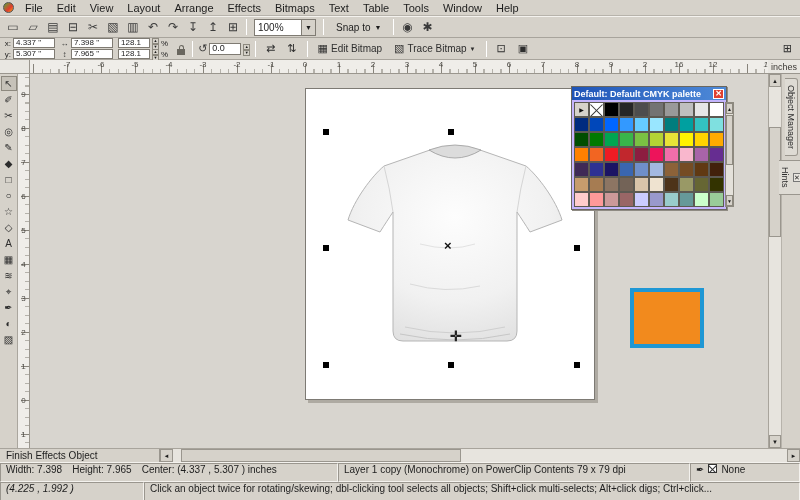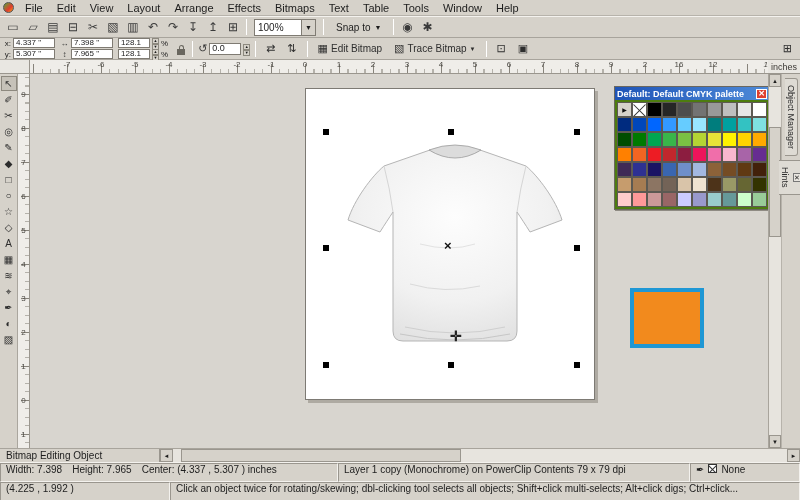--- a/index.html
+++ b/index.html
@@ -95,21 +95,21 @@
   #tshirt { position:absolute; left:300px; top:60px; }
   .handle { position:absolute; width:6px; height:6px; background:#000; }
   #center-mark { position:absolute; left:414px; top:164px; font-size:13px; font-weight:bold;
     color:#111; }
   #anchor-mark { position:absolute; left:420px; top:254px; font-size:14px; font-weight:bold;
     color:#222; }
   #orange-rect { position:absolute; left:600px; top:214px; width:74px; height:60px;
     background:#f28a1d; border:4px solid #1f97d4; }
 
   
-  #palette { position:absolute; left:584px; top:12px; width:156px; background:#4d7c0f;
+  #palette { position:absolute; left:541px; top:12px; width:156px; background:#c4b5fd;
     border:1px solid #6a675f; box-shadow:1px 1px 0 #8f8b83; z-index:20; }
   .pal-title { height:13px; display:flex; align-items:center; justify-content:space-between;
     background:linear-gradient(90deg,#1e54b7,#4e8ad8); color:#fff; font-size:9px;
     font-weight:bold; padding:0 2px; white-space:nowrap; overflow:hidden; }
   .pal-close { width:11px; height:10px; background:#df4030; border:1px solid #fff;
     color:#fff; font-size:8px; line-height:8px; text-align:center; flex:none; }
   .pal-body { display:flex; padding:2px; }
   #pal-grid { display:grid; grid-template-columns:repeat(10,15px); grid-auto-rows:15px; }
   .pswatch { border:1px solid #5c5952; }
   .parrow { background:#d6d2ca; font-size:6px; display:flex; align-items:center;
@@ -157,21 +157,21 @@
 
   
   #statusbar { position:absolute; left:0; top:462px; width:800px; height:38px;
     background:#d6d2ca; border-top:1px solid #f4f2ee; font-size:10px; }
   .srow { height:19px; display:flex; align-items:stretch; }
   .scell { display:flex; align-items:flex-start; padding:0 5px; white-space:nowrap;
     overflow:hidden; border:1px solid; border-color:#9a968e #f4f2ee #f4f2ee #9a968e; }
   .r1c1 { width:338px; gap:10px; }
   .r1c2 { flex:1; }
   .r1c3 { width:110px; gap:4px; }
-  .r2c1 { width:170px; }
+  .r2c1 { width:144px;font-style:italic; }
   .r2c2 { flex:1; text-overflow:ellipsis; }
   .r2c3 { width:110px; gap:4px; }
   .none-box { width:9px; height:9px; background:#fff; border:1px solid #333; position:relative;
     overflow:hidden; flex:none; }
   .none-box::before, .none-box::after { content:""; position:absolute; left:-2px; right:-2px;
     top:50%; height:1px; background:#333; }
   .none-box::before { transform:rotate(45deg); }
   .none-box::after { transform:rotate(-45deg); }
   .pen-glyph { font-size:10px; }
   .fill-swatch { width:9px; height:9px; background:#1a1a1a; border:1px solid #333; flex:none; }
@@ -505,21 +505,21 @@
   <div class="dtab">
     <span>Object Manager</span>
   </div>
   <div class="dtab">
     <span class="dclose">✕</span>
     <span>Hints</span>
   </div>
 </div>
 
 <div id="hscroll">
-  <div id="finish-btn">Bitmap Editing Object</div>
+  <div id="finish-btn">Finish Effects Object</div>
   <span class="sc-btn">◄</span>
   <div class="sc-track">
     <div class="sc-thumb"></div>
   </div>
   <span class="sc-btn">►</span>
 </div>
 
 <div id="statusbar">
   <div class="srow">
     <div class="scell r1c1">

